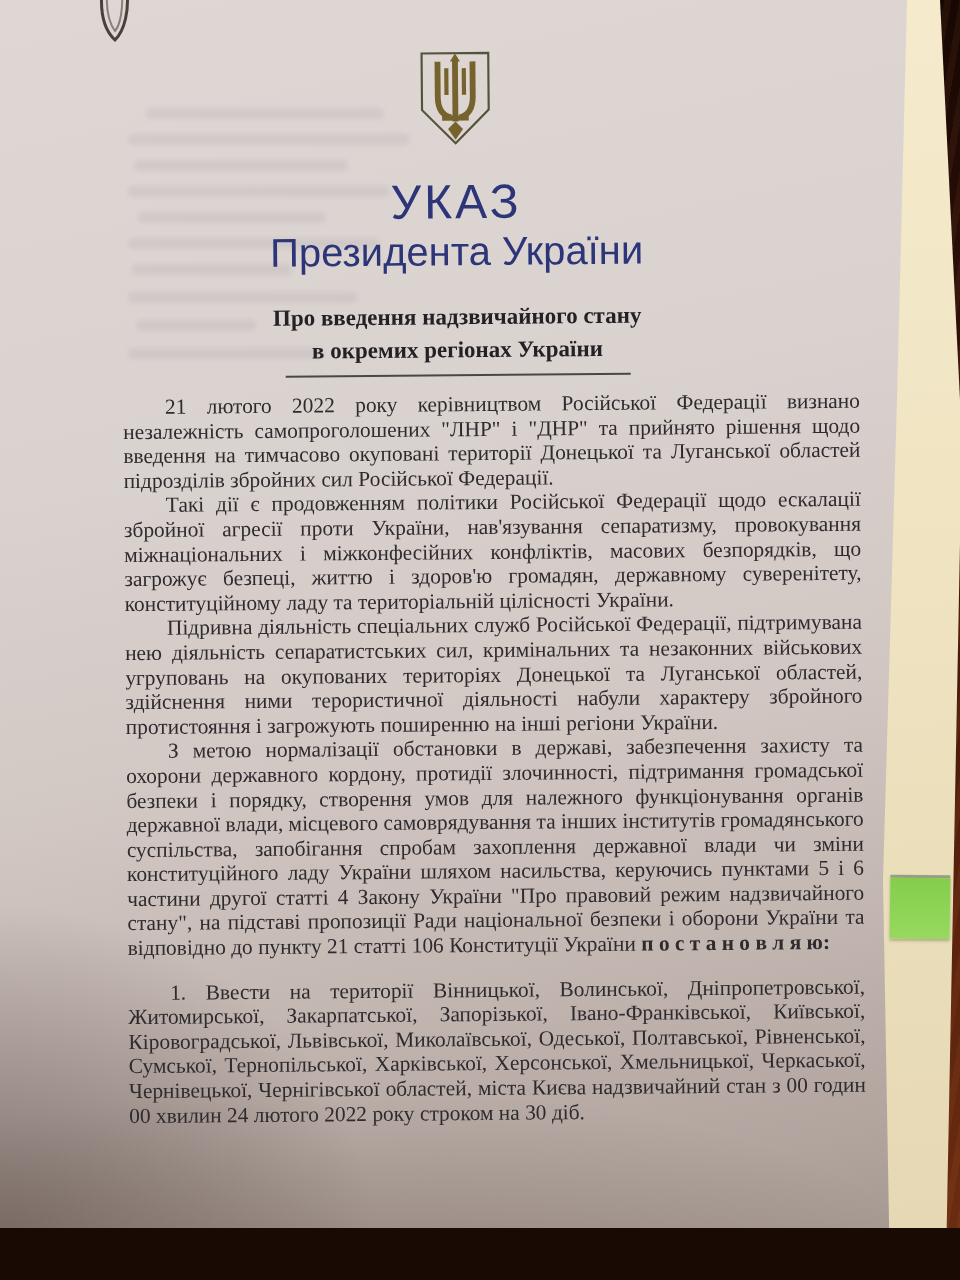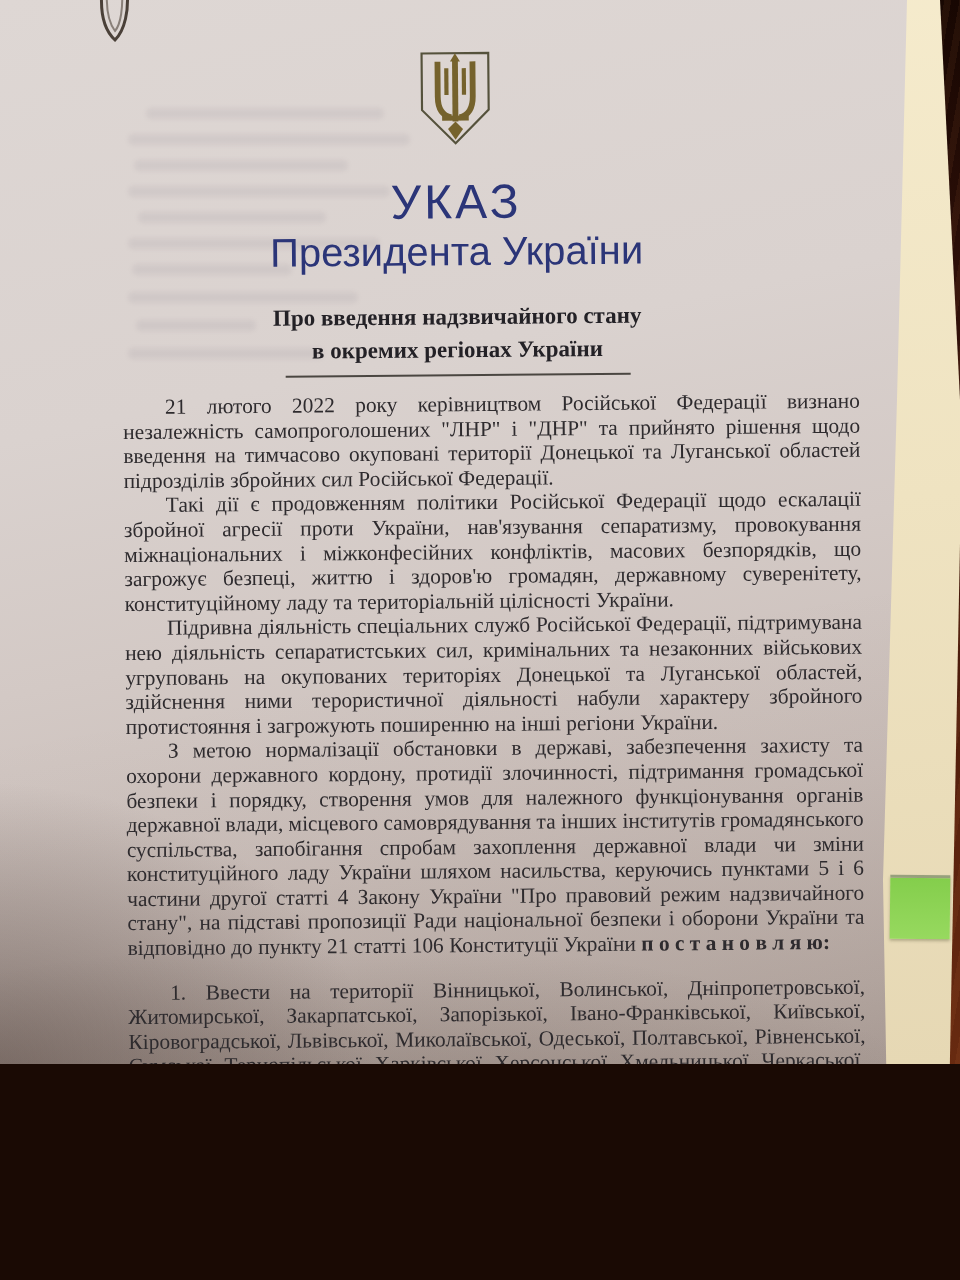--- a/index.html
+++ b/index.html
@@ -1,16 +1,16 @@
 <!DOCTYPE html>
 <html><head>
 <meta charset="utf-8">
 <style>
   html,body{margin:0;padding:0;background:#1a0a04;}
-  .scene{position:relative;width:960px;height:1064px;overflow:hidden;
+  .scene{position:relative;width:960px;height:1228px;overflow:hidden;
     background:
       repeating-linear-gradient(100deg, rgba(255,160,90,0.06) 0 7px, rgba(0,0,0,0) 7px 15px),
       linear-gradient(205deg,#170702 0%,#35120a 25%,#5a220d 55%,#6e2e12 78%,#451808 100%);
     font-family:"Liberation Serif",serif;}
   
   .under-sheet{position:absolute;inset:0;
     clip-path:polygon(855px 0,940px 0,962px 440px,946px 1262px,903px 1280px,855px 1280px);
     background:linear-gradient(175deg,#f6ecce 0%,#efe3c1 50%,#e6d8b4 100%);}
   .under-sheet::after{content:"";position:absolute;inset:0;
     background:linear-gradient(to right, rgba(120,100,70,0.18), rgba(0,0,0,0) 20%);}

